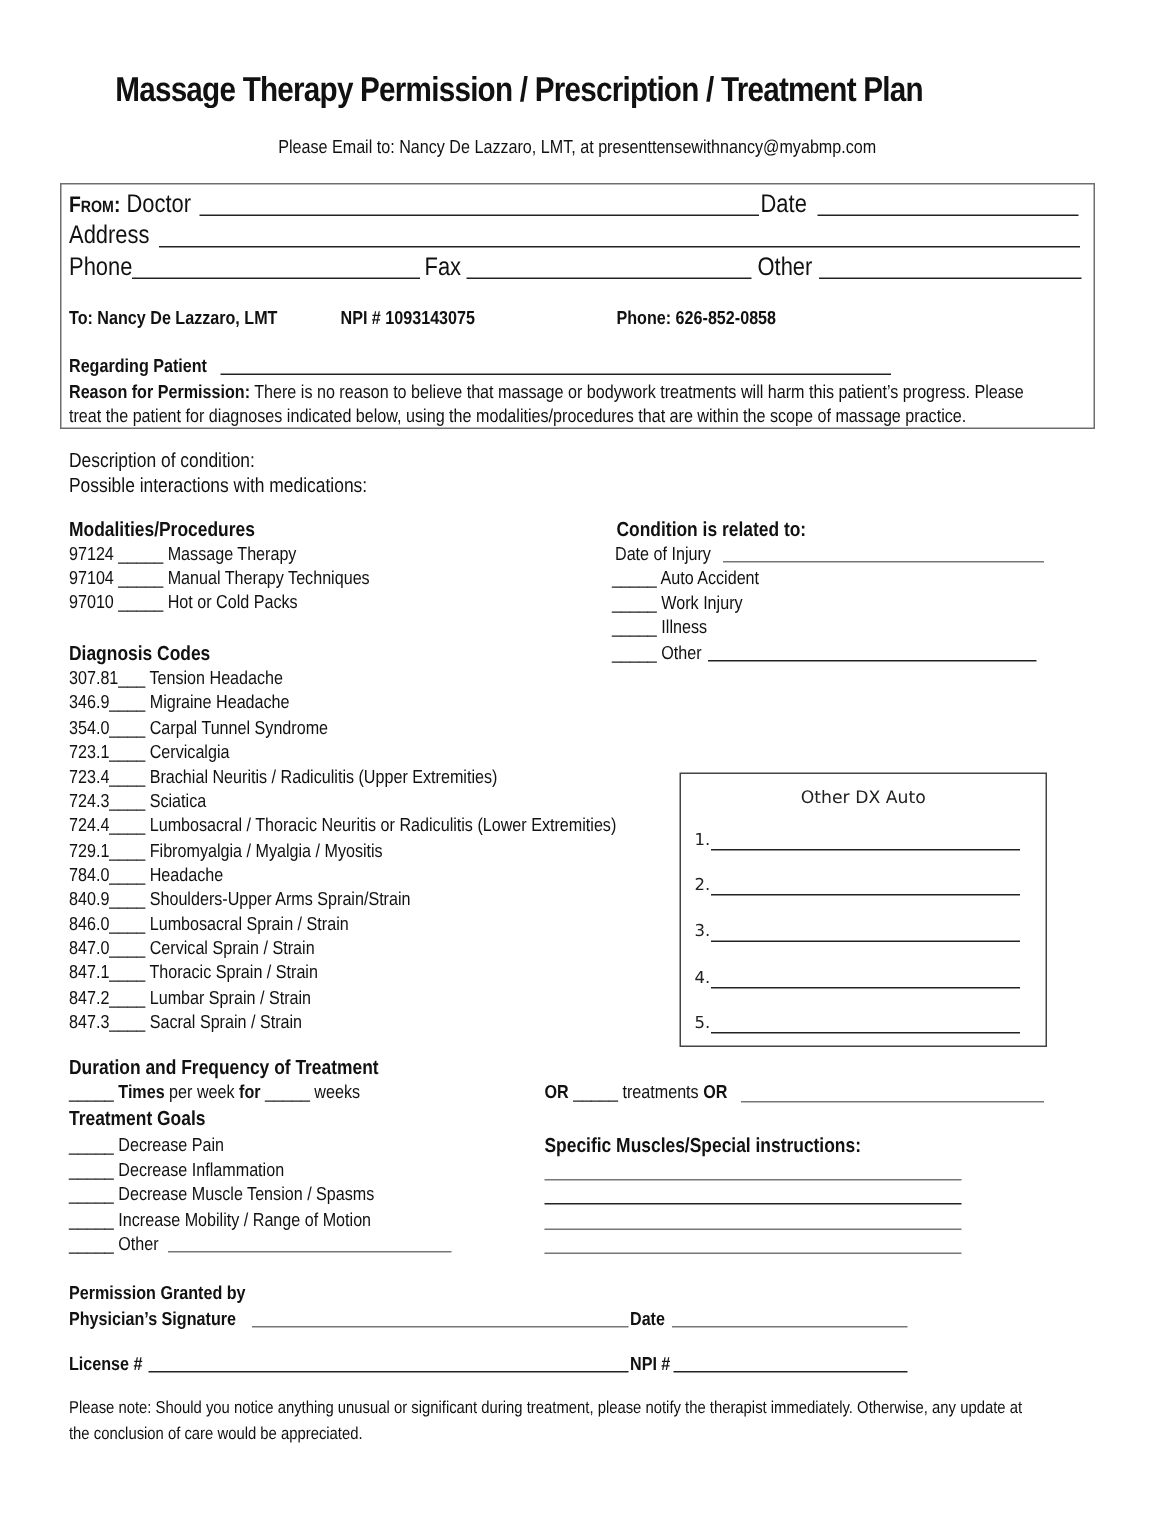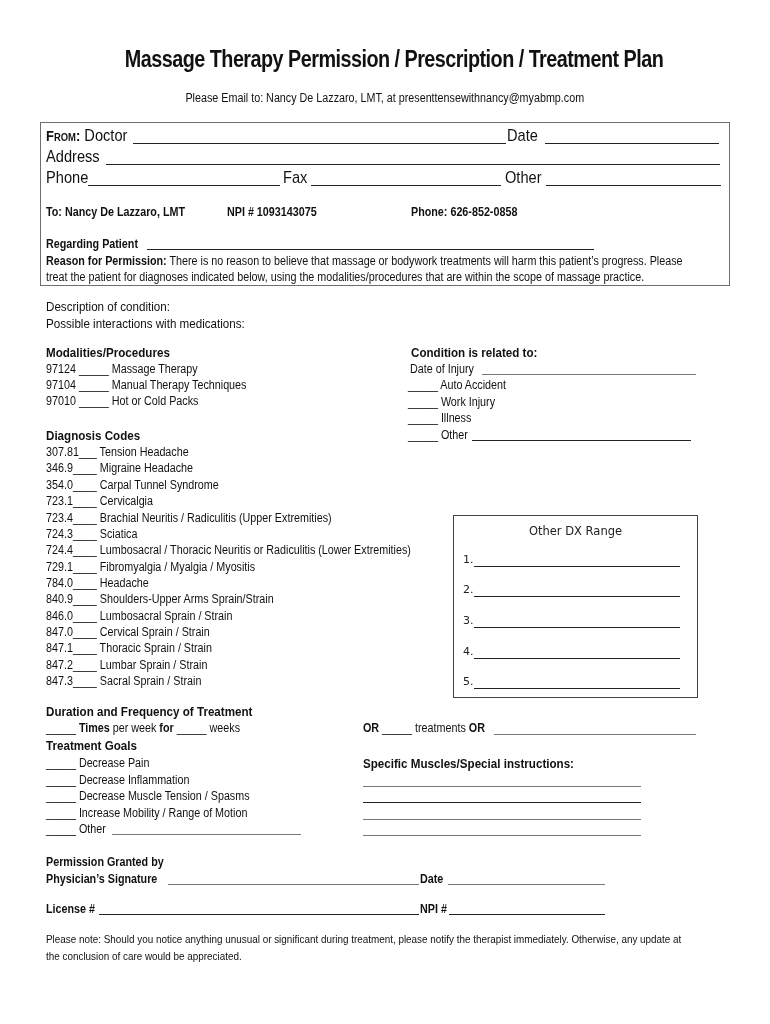--- a/index.html
+++ b/index.html
@@ -4,21 +4,21 @@
 <style>
   html, body { margin: 0; padding: 0; background: #ffffff; }
   body {
     width: 770px; height: 1024px; position: relative; overflow: hidden;
     font-family: "Liberation Sans", sans-serif; color: #111;
   }
   .abs { position: absolute; white-space: nowrap; }
   .narrow { transform: scaleX(0.86); transform-origin: left top; }
   .title {
     left: 0; width: 693px; text-align: center; top: 46px;
-    font-size: 23px; font-weight: bold; letter-spacing: -0.6px; margin-left: 48px;
+    font-size: 23px; font-weight: bold; letter-spacing: -0.6px;
   }
   .title span { display: inline-block; transform: scaleX(0.86); }
   .subtitle {
     left: 0; width: 770px; text-align: center; top: 91px;
     font-size: 12.5px; font-weight: normal;
   }
   .subtitle span { display: inline-block; transform: scaleX(0.86); }
 
   .box {
     position: absolute; left: 40px; top: 122px; width: 690px; height: 164px;
@@ -112,21 +112,21 @@
 <div class="abs sm narrow" style="left:46px; top:560px;"><span>729.1</span>____ <span>Fibromyalgia / Myalgia / Myositis</span></div>
 <div class="abs sm narrow" style="left:46px; top:576px;"><span>784.0</span>____ <span>Headache</span></div>
 <div class="abs sm narrow" style="left:46px; top:592px;"><span>840.9</span>____ <span>Shoulders-Upper Arms Sprain/Strain</span></div>
 <div class="abs sm narrow" style="left:46px; top:609px;"><span>846.0</span>____ <span>Lumbosacral Sprain / Strain</span></div>
 <div class="abs sm narrow" style="left:46px; top:625px;"><span>847.0</span>____ <span>Cervical Sprain / Strain</span></div>
 <div class="abs sm narrow" style="left:46px; top:641px;"><span>847.1</span>____ <span>Thoracic Sprain / Strain</span></div>
 <div class="abs sm narrow" style="left:46px; top:658px;"><span>847.2</span>____ <span>Lumbar Sprain / Strain</span></div>
 <div class="abs sm narrow" style="left:46px; top:674px;"><span>847.3</span>____ <span>Sacral Sprain / Strain</span></div>
 
 <div class="dxbox">
-  <div class="dxtitle">Other DX Range</div>
+  <div class="dxtitle">Other DX Auto</div>
   <div class="dxrow" style="top:37px;">1.</div>
   <div class="dxline" style="top:50px;"></div>
   <div class="dxrow" style="top:67px;">2.</div>
   <div class="dxline" style="top:80px;"></div>
   <div class="dxrow" style="top:98px;">3.</div>
   <div class="dxline" style="top:111px;"></div>
   <div class="dxrow" style="top:129px;">4.</div>
   <div class="dxline" style="top:142px;"></div>
   <div class="dxrow" style="top:159px;">5.</div>
   <div class="dxline" style="top:172px;"></div>

